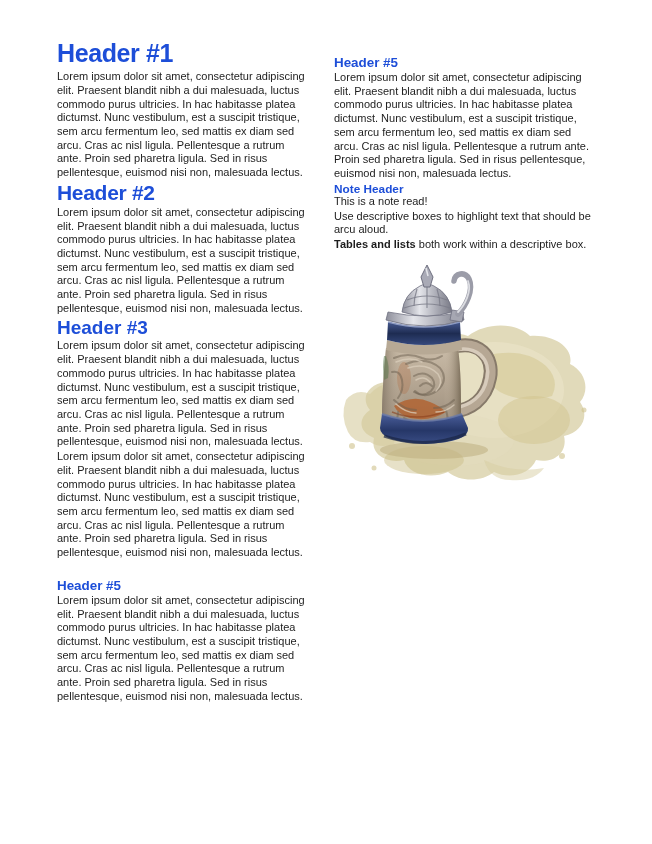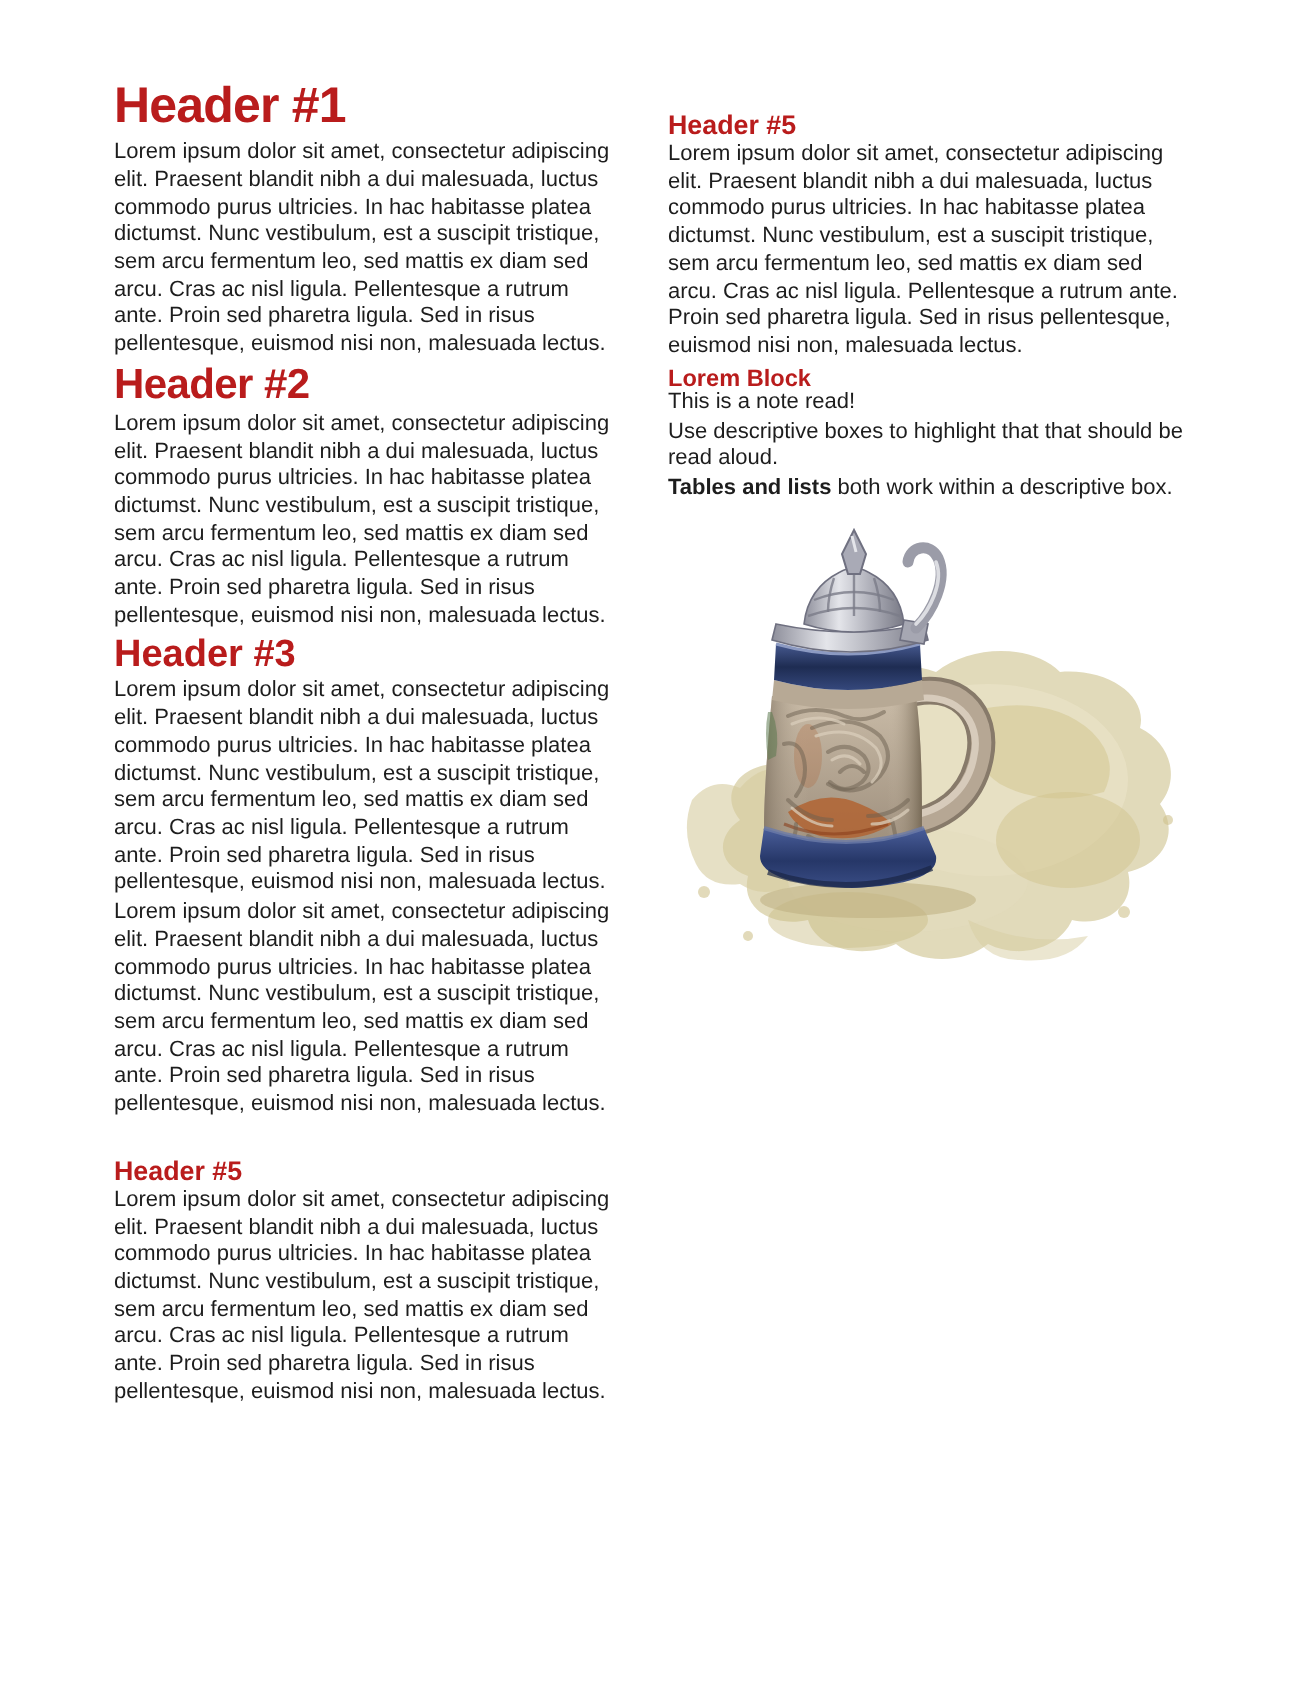--- a/index.html
+++ b/index.html
@@ -3,21 +3,21 @@
 <meta charset="utf-8">
 <style>
   html,body{margin:0;padding:0;}
   body{
     width:652px;height:844px;background:#ffffff;position:relative;overflow:hidden;
     font-family:"Liberation Sans","DejaVu Sans",sans-serif;color:#1d1d1d;
   }
   .col{position:absolute;top:0;}
   .col-left{left:57px;width:252px;padding-top:40px;}
   .col-right{left:334px;width:258px;padding-top:37px;}
-  h1,h2,h3,h4,h5,h6{color:#b91c1c;font-weight:700;line-height:1.05;}
+  h1,h2,h3,h4,h5,h6{color:#1d4ed8;font-weight:700;line-height:1.05;}
   h1{font-size:25px;letter-spacing:-0.4px;margin:0 0 4px 0;}
   h2{font-size:21px;letter-spacing:-0.3px;margin:2px 0 2px 0;}
   h3{font-size:19px;margin:2px 0 2px 0;}
   h4{font-size:14.5px;margin:2px 0 1px 0;}
   h5{font-size:13.4px;margin:19px 0 1px 0;}
   h6{font-size:11.8px;margin:2px 0 0 0;}
   p{font-size:11px;line-height:13.7px;margin:0 0 1px 0;}
   .bold-lead{font-weight:700;}
   svg.stein{display:block;margin:8px 0 0 0;}
 </style>
@@ -32,23 +32,23 @@
   <h3>Header #3</h3>
   <p>Lorem ipsum dolor sit amet, consectetur adipiscing elit. Praesent blandit nibh a dui malesuada, luctus commodo purus ultricies. In hac habitasse platea dictumst. Nunc vestibulum, est a suscipit tristique, sem arcu fermentum leo, sed mattis ex diam sed arcu. Cras ac nisl ligula. Pellentesque a rutrum ante. Proin sed pharetra ligula. Sed in risus pellentesque, euismod nisi non, malesuada lectus.</p>
   <p>Lorem ipsum dolor sit amet, consectetur adipiscing elit. Praesent blandit nibh a dui malesuada, luctus commodo purus ultricies. In hac habitasse platea dictumst. Nunc vestibulum, est a suscipit tristique, sem arcu fermentum leo, sed mattis ex diam sed arcu. Cras ac nisl ligula. Pellentesque a rutrum ante. Proin sed pharetra ligula. Sed in risus pellentesque, euismod nisi non, malesuada lectus.</p>
   <h5>Header #5</h5>
   <p>Lorem ipsum dolor sit amet, consectetur adipiscing elit. Praesent blandit nibh a dui malesuada, luctus commodo purus ultricies. In hac habitasse platea dictumst. Nunc vestibulum, est a suscipit tristique, sem arcu fermentum leo, sed mattis ex diam sed arcu. Cras ac nisl ligula. Pellentesque a rutrum ante. Proin sed pharetra ligula. Sed in risus pellentesque, euismod nisi non, malesuada lectus.</p>
 </div>
 
 <div class="col col-right">
   <h5>Header #5</h5>
   <p>Lorem ipsum dolor sit amet, consectetur adipiscing elit. Praesent blandit nibh a dui malesuada, luctus commodo purus ultricies. In hac habitasse platea dictumst. Nunc vestibulum, est a suscipit tristique, sem arcu fermentum leo, sed mattis ex diam sed arcu. Cras ac nisl ligula. Pellentesque a rutrum ante. Proin sed pharetra ligula. Sed in risus pellentesque, euismod nisi non, malesuada lectus.</p>
-  <h6>Lorem Block</h6>
+  <h6>Note Header</h6>
   <p>This is a note read!</p>
-  <p>Use descriptive boxes to highlight that that should be read aloud.</p>
+  <p>Use descriptive boxes to highlight text that should be arcu aloud.</p>
   <p><span class="bold-lead">Tables and lists</span><span> both work within a descriptive box.</span></p>
 
   <svg class="stein" width="258" height="228" viewBox="0 0 258 228" aria-hidden="true">
     <defs>
       <linearGradient id="gBody" x1="0" y1="0" x2="0" y2="1">
         <stop offset="0" stop-color="#c9bba7"></stop>
           <stop offset="1" stop-color="#9c8d7b"></stop>
       </linearGradient>
       <linearGradient id="gBodyH" x1="0" y1="0" x2="1" y2="0">
         <stop offset="0" stop-color="#857867" stop-opacity="0.85"></stop>

